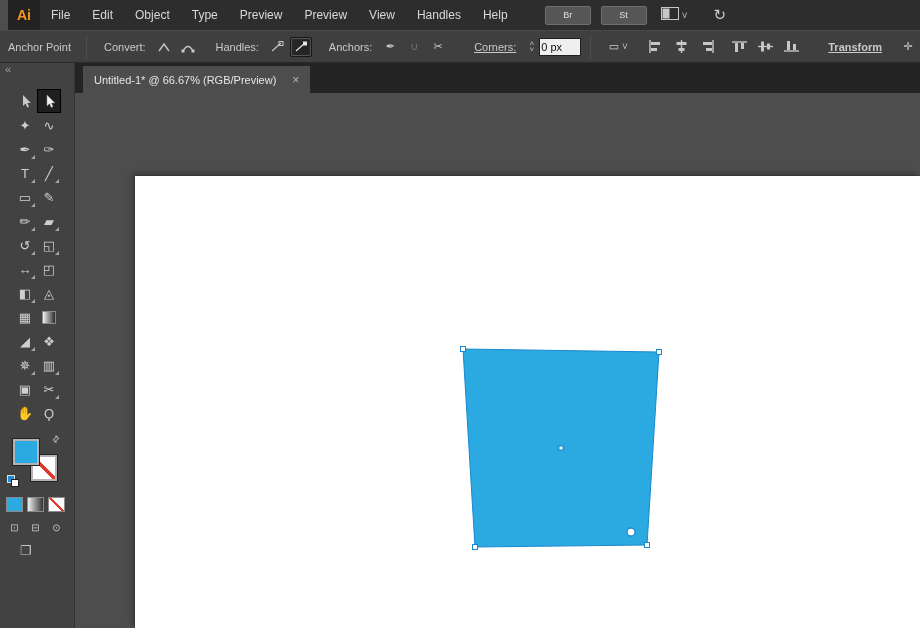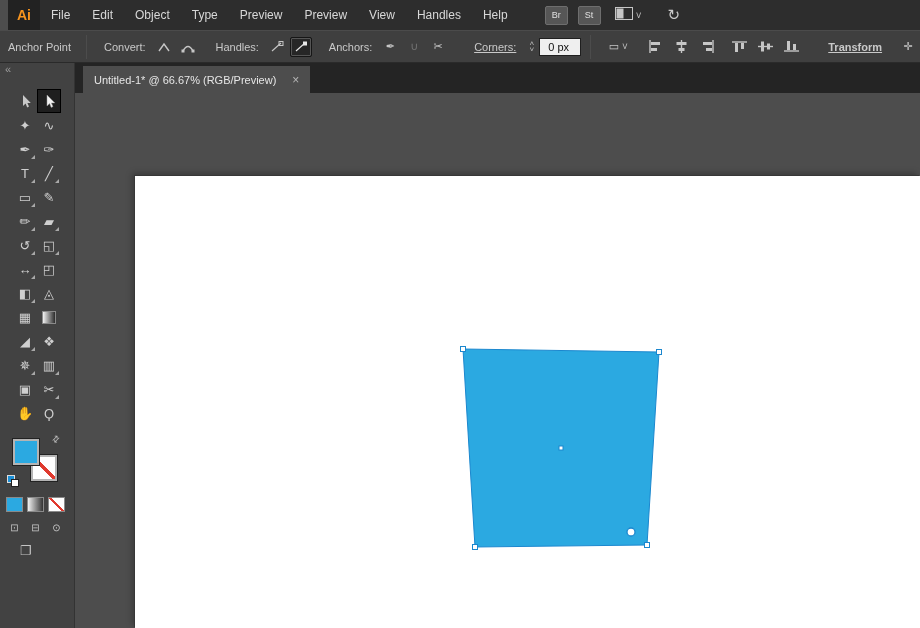--- a/index.html
+++ b/index.html
@@ -3,37 +3,37 @@
 <meta charset="utf-8">
 <style>
   * { margin:0; padding:0; box-sizing:border-box; }
   html,body { width:920px; height:628px; overflow:hidden; }
   body { font-family:"Liberation Sans", sans-serif; background:#4d4d4d; position:relative; }
 
   
   .menubar { position:absolute; top:0; left:8px; width:920px; height:30px; background:#2d2d2d; display:flex; align-items:center; }
   .logo { width:32px; height:30px; background:#222; color:#f7941e; font-weight:bold; font-size:14px; display:flex; align-items:center; justify-content:center; }
   .menu-item { color:#d8d8d8; font-size:12px; padding:16px 11px; height:30px; display:flex; align-items:center; cursor:default; }
-  .mb-btn { width:23px; height:19px; background:#565656; border:1px solid #6e6e6e; border-radius:2px; color:#e0e0e0; font-size:9px; display:flex; align-items:center; justify-content:center; margin-left:10px; }
+  .mb-btn { width:46px; height:19px; background:#565656; border:1px solid #6e6e6e; border-radius:2px; color:#e0e0e0; font-size:9px; display:flex; align-items:center; justify-content:center; margin-left:10px; }
   .mb-btn.first { margin-left:26px; }
   .ws-group { display:flex; align-items:center; margin-left:14px; }
   .chev { color:#bdbdbd; font-size:10px; margin-left:3px; }
   .sync { color:#c9c9c9; font-size:15px; margin-left:26px; }
 
   
   .controlbar { position:absolute; top:30px; left:0; width:920px; height:33px; background:#3f3f3f; border-top:1px solid #4b4b4b; border-bottom:1px solid #2a2a2a; display:flex; align-items:center; color:#c9c9c9; font-size:11px; }
   .cb-label { margin:0 6px 0 8px; white-space:nowrap; }
   .cb-link { text-decoration:underline; cursor:pointer; }
   .vsep { width:1px; height:24px; background:#2e2e2e; border-right:1px solid #4c4c4c; margin:0 9px; }
   .ibtn { width:22px; height:20px; display:flex; align-items:center; justify-content:center; border-radius:2px; color:#c6c6c6; margin:0 1px; }
   .ibtn svg { display:block; }
   .ibtn.pressed { background:#262626; border:1px solid #161616; box-shadow:inset 0 0 0 1px #555; }
   .ibtn.disabled { opacity:.38; }
   .stepper { display:flex; flex-direction:column; align-items:center; justify-content:center; width:11px; line-height:6px; color:#bdbdbd; font-size:8px; margin:0 2px 0 4px; }
-  .cb-input { width:42px; height:18px; background:#efefef; border:1px solid #1f1f1f; color:#111; font-size:11px; font-family:"Liberation Sans",sans-serif; padding:0 8px; }
+  .cb-input { width:42px; height:18px; background:#efefef; border:1px solid #1f1f1f; color:#111; font-size:11px; font-family:"Liberation Sans",sans-serif; padding:0 1px; }
   .align-group { display:flex; align-items:center; margin-left:6px; }
   .align-group .ibtn { margin:0 2px; }
   .gap8 { width:8px; } .gap16 { width:16px; }
   .tf { font-weight:bold; }
 
   
   .tabstrip { position:absolute; top:63px; left:75px; width:845px; height:30px; background:#242424; display:flex; align-items:flex-end; }
   .doc-tab { height:27px; margin-left:8px; background:#4d4d4d; color:#e6e6e6; font-size:11px; display:flex; align-items:center; padding:10px 11px; }
   .tab-close { color:#b5b5b5; margin-left:16px; font-size:12px; cursor:pointer; }
 

